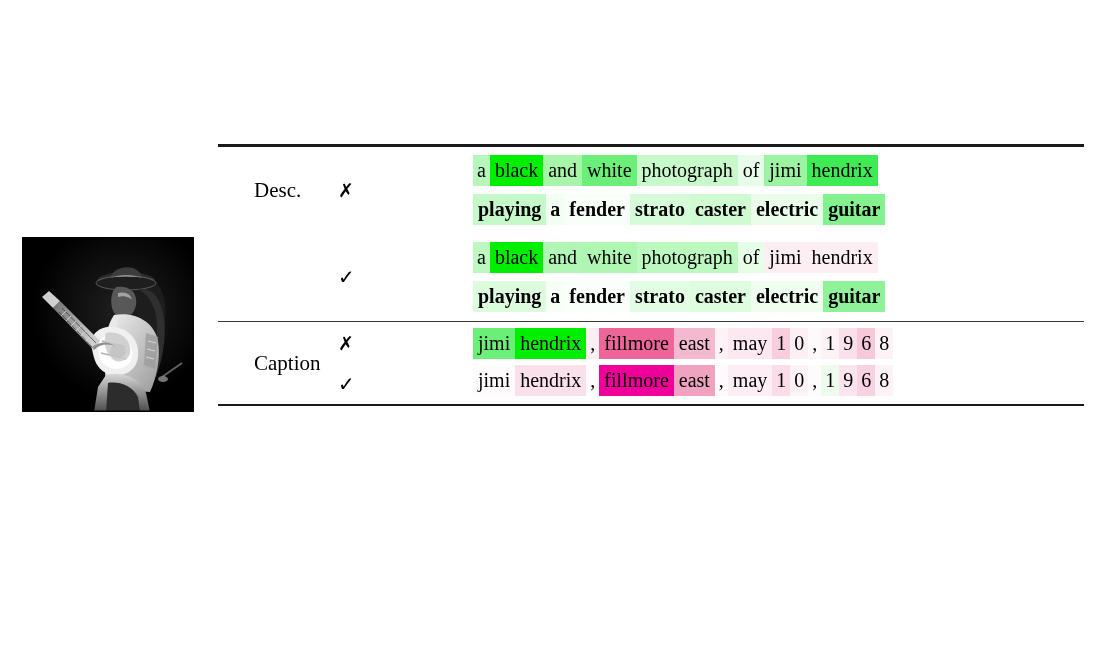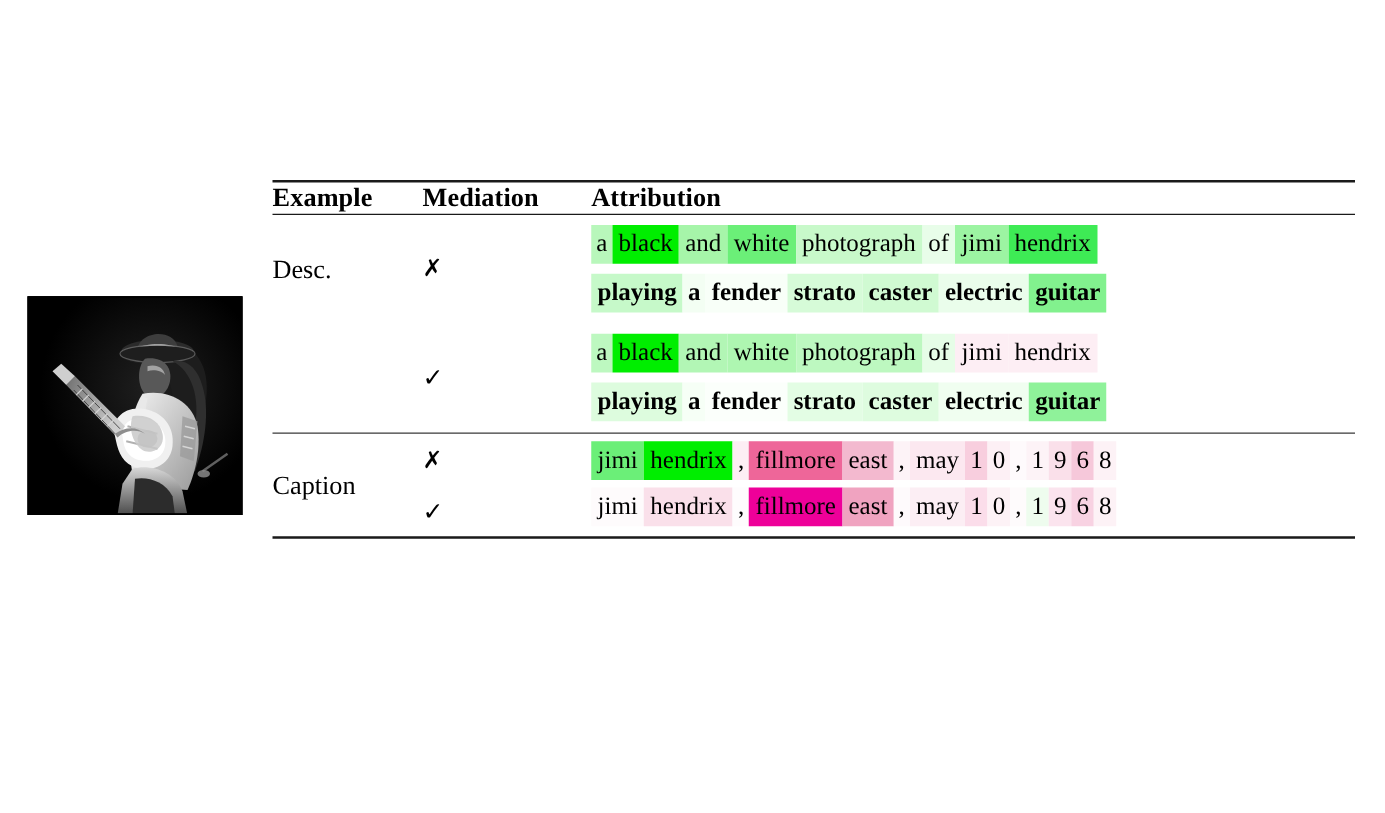--- a/index.html
+++ b/index.html
@@ -64,20 +64,21 @@
     font-size: 21px;
     padding: 9px 0 8px 0;
     letter-spacing: .1px;
   }
   .hdr-mediation { padding-left: 4px; }
   .hdr-attr { padding-left: 3px; }
 
   .example-label {
     font-size: 21px;
     white-space: nowrap;
+    margin-left: 36px;
   }
   .mediation-cell {
     text-align: center;
     padding-right: 42px;
   }
   .mark {
     font-size: 21px;
     font-weight: bold;
     font-family: "DejaVu Sans", sans-serif;
     line-height: 1;
@@ -193,34 +194,20 @@
     <ellipse cx="141" cy="142" rx="5" ry="3" fill="#8a8a8a" opacity="0.85"></ellipse>
 
     <rect x="0" y="0" width="172" height="175" fill="none" stroke="#000" stroke-width="3"></rect>
   </svg>
 </div>
 
 <div id="attr-table">
 
   <div class="rule-top"></div>
 
-  <table class="tbl">
-    <colgroup>
-      <col class="c-example">
-        <col class="c-mediation">
-        <col class="c-attr">
-    </colgroup>
-    <thead>
-      <tr>
-        <th class="hdr-cell">Example</th>
-        <th class="hdr-cell hdr-mediation">Mediation</th>
-        <th class="hdr-cell hdr-attr">Attribution</th>
-      </tr>
-    </thead>
-  </table>
 
   <div class="rule-header"></div>
 
   <table class="tbl" id="body-desc">
     <colgroup>
       <col class="c-example">
         <col class="c-mediation">
         <col class="c-attr">
     </colgroup>
     <tbody>

